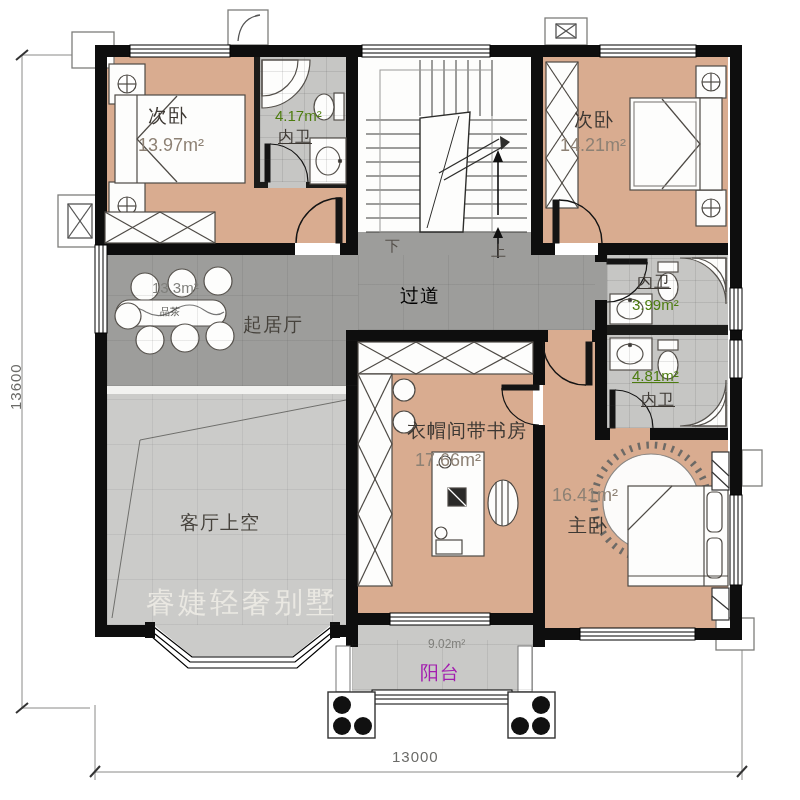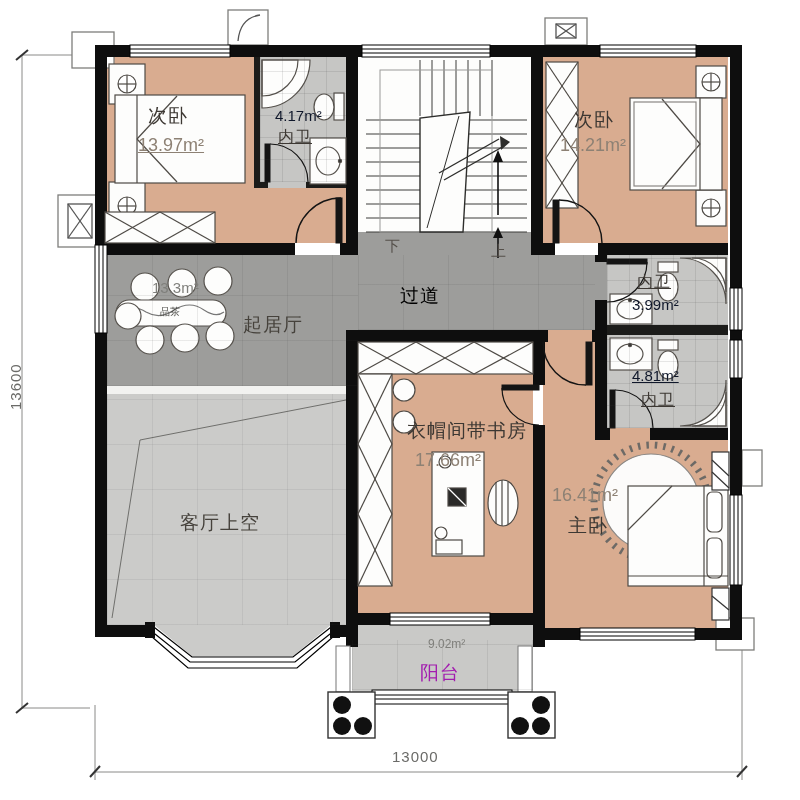--- a/index.html
+++ b/index.html
@@ -3,21 +3,21 @@
 <meta charset="utf-8">
 <style>
   html,body{margin:0;padding:0;background:#fff;}
   .stage{position:relative;width:800px;height:800px;background:#ffffff;overflow:hidden;
          font-family:"Liberation Sans","DejaVu Sans",sans-serif;}
   .stage svg{position:absolute;left:0;top:0;}
   .lbl{position:absolute;white-space:nowrap;color:#3d3833;line-height:1;}
   .room-name{font-size:19px;letter-spacing:1px;}
   .room-name.sm{font-size:16px;text-decoration:underline;}
   .area{color:#8d8174;font-size:18px;}
-  .area.sm{font-size:15px;color:#0f172a;}
+  .area.sm{font-size:15px;color:#4d7c0f;}
   .area.gray{color:#7f7f7b;}
   .tiny{font-size:10px;color:#4a4a46;}
   .stair-lbl{font-size:15px;color:#55504a;}
   .watermark{font-size:29px;color:#edebe5;letter-spacing:3px;opacity:.92;}
   .dim{font-size:15px;color:#6b6b68;letter-spacing:1px;}
   .dim-v{transform:rotate(-90deg);transform-origin:left top;}
   .grid{position:absolute;pointer-events:none;
     background-image:
       repeating-linear-gradient(0deg, rgba(60,60,60,.10) 0 1px, transparent 1px 45px),
       repeating-linear-gradient(90deg, rgba(60,60,60,.10) 0 1px, transparent 1px 45px);}
@@ -390,21 +390,21 @@
 
   <div class="grid" style="left:107px;top:255px;width:251px;height:131px;"></div>
   <div class="grid" style="left:358px;top:255px;width:237px;height:75px;"></div>
   <div class="grid" style="left:107px;top:394px;width:239px;height:231px;opacity:.8;"></div>
   <div class="grid" style="left:352px;top:640px;width:181px;height:50px;"></div>
   <div class="grid fine" style="left:260px;top:57px;width:86px;height:125px;"></div>
   <div class="grid fine" style="left:607px;top:255px;width:121px;height:70px;"></div>
   <div class="grid fine" style="left:607px;top:335px;width:121px;height:93px;"></div>
 
   <div class="lbl room-name" style="left:148px;top:106px;">次卧</div>
-  <div class="lbl area" style="left:138px;top:136px;text-decoration:underline;">13.97m²</div>
+  <div class="lbl area" style="left:138px;top:136px;">13.97m²</div>
 
   <div class="lbl area sm" style="left:275px;top:108px;">4.17m²</div>
   <div class="lbl room-name sm" style="left:278px;top:129px;">内卫</div>
 
   <div class="lbl room-name" style="left:574px;top:110px;">次卧</div>
   <div class="lbl area" style="left:560px;top:136px;">14.21m²</div>
 
   <div class="lbl room-name" style="left:400px;top:286px;color:#000000;">过道</div>
   <div class="lbl room-name" style="left:243px;top:315px;color:#46423c;">起居厅</div>
   <div class="lbl area sm gray" style="left:152px;top:280px;">13.3m²</div>
@@ -416,20 +416,21 @@
   <div class="lbl area sm" style="left:632px;top:368px;text-decoration:underline;">4.81m²</div>
   <div class="lbl room-name sm" style="left:641px;top:392px;">内卫</div>
 
   <div class="lbl room-name" style="left:407px;top:421px;">衣帽间带书房</div>
   <div class="lbl area" style="left:415px;top:451px;">17.66m²</div>
 
   <div class="lbl area" style="left:552px;top:486px;">16.41m²</div>
   <div class="lbl room-name" style="left:568px;top:516px;">主卧</div>
 
   <div class="lbl room-name" style="left:180px;top:513px;color:#46423c;">客厅上空</div>
+  <div class="lbl watermark" style="left:146px;top:588px;">睿婕轻奢别墅</div>
 
   <div class="lbl area gray" style="left:428px;top:638px;font-size:12px;">9.02m²</div>
   <div class="lbl room-name" style="left:420px;top:663px;color:#a21caf;">阳台</div>
 
   <div class="lbl stair-lbl" style="left:385px;top:238px;">下</div>
   <div class="lbl stair-lbl" style="left:491px;top:243px;">上</div>
 
   <div class="lbl dim dim-v" style="left:8px;top:410px;">13600</div>
   <div class="lbl dim" style="left:392px;top:749px;">13000</div>
 

